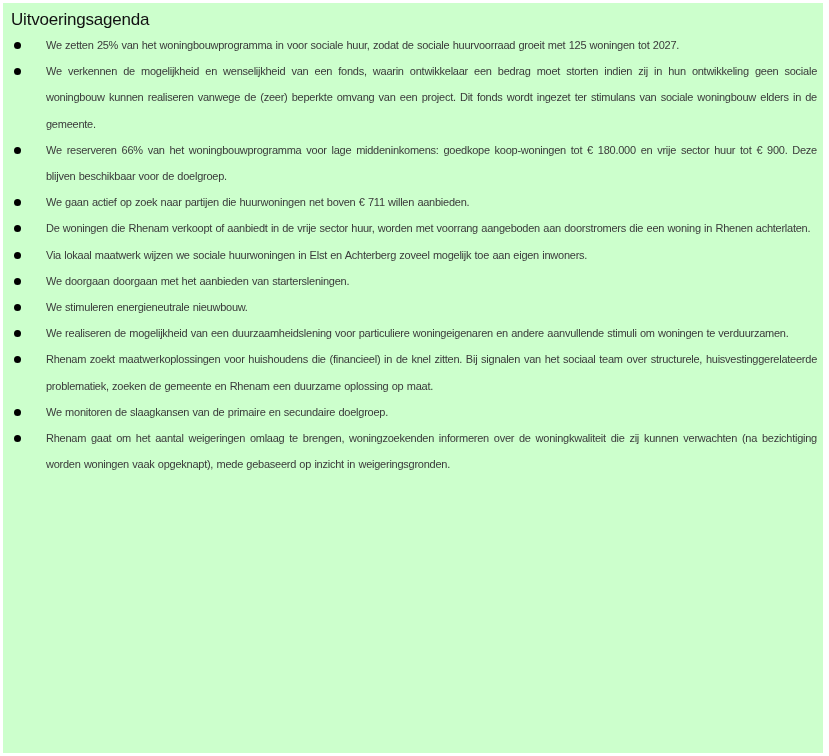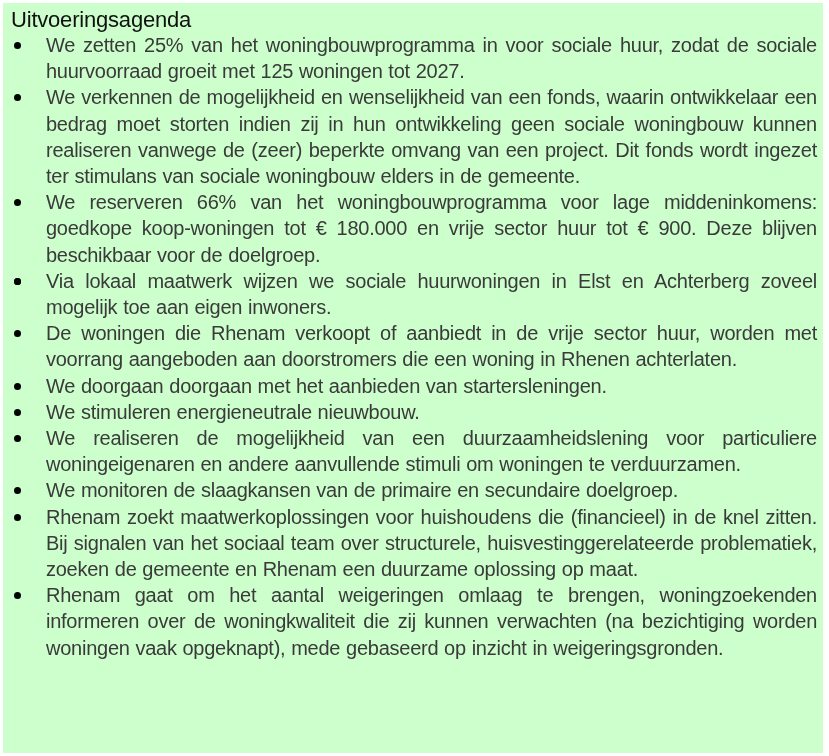--- a/index.html
+++ b/index.html
@@ -19,36 +19,36 @@
       top: 3px;
       width: 820px;
       height: 750px;
       background: #ccffcc;
       box-sizing: border-box;
       padding: 4px 4px 0 4px;
       font-family: "Liberation Sans", "DejaVu Sans", sans-serif;
       color: #3a3a3a;
     }
     .heading {
-      font-size: 22px;
+      font-size: 17px;
       color: #111111;
       line-height: 22px;
       margin: 2px 0 1px 4px;
       letter-spacing: -0.2px;
     }
     ul.agenda {
       list-style: none;
       margin: 0;
       padding: 0;
     }
     ul.agenda li {
       position: relative;
       padding-left: 39px;
       padding-right: 2px;
-      font-size: 20px;
+      font-size: 11px;
       line-height: 26.2px;
       text-align: justify;
       letter-spacing: -0.25px;
       word-spacing: 0.5px;
     }
     .bullet {
       position: absolute;
       left: 7px;
       top: 10px;
       width: 7px;
@@ -59,23 +59,23 @@
   </style>
 </head>
 <body>
 
 <div class="panel">
   <div class="heading">Uitvoeringsagenda</div>
   <ul class="agenda">
     <li><span class="bullet"></span><span>We zetten 25% van het woningbouwprogramma in voor sociale huur, zodat de sociale huurvoorraad groeit met 125 woningen tot 2027.</span></li>
     <li><span class="bullet"></span><span>We verkennen de mogelijkheid en wenselijkheid van een fonds, waarin ontwikkelaar een bedrag moet storten indien zij in hun ontwikkeling geen sociale woningbouw kunnen realiseren vanwege de (zeer) beperkte omvang van een project. Dit fonds wordt ingezet ter stimulans van sociale woningbouw elders in de gemeente.</span></li>
     <li><span class="bullet"></span><span>We reserveren 66% van het woningbouwprogramma voor lage middeninkomens: goedkope koop-woningen tot € 180.000 en vrije sector huur tot € 900. Deze blijven beschikbaar voor de doelgroep.</span></li>
-    <li><span class="bullet"></span></li>
+    <li><span class="bullet"></span><span>We gaan actief op zoek naar partijen die huurwoningen net boven € 711 willen aanbieden.</span></li>
+    <li><span class="bullet"></span><span>De woningen die Rhenam verkoopt of aanbiedt in de vrije sector huur, worden met voorrang aangeboden aan doorstromers die een woning in Rhenen achterlaten.</span></li>
     <li><span class="bullet"></span><span>Via lokaal maatwerk wijzen we sociale huurwoningen in Elst en Achterberg zoveel mogelijk toe aan eigen inwoners.</span></li>
-    <li><span class="bullet"></span><span>De woningen die Rhenam verkoopt of aanbiedt in de vrije sector huur, worden met voorrang aangeboden aan doorstromers die een woning in Rhenen achterlaten.</span></li>
     <li><span class="bullet"></span><span>We doorgaan doorgaan met het aanbieden van startersleningen.</span></li>
     <li><span class="bullet"></span><span>We stimuleren energieneutrale nieuwbouw.</span></li>
     <li><span class="bullet"></span><span>We realiseren de mogelijkheid van een duurzaamheidslening voor particuliere woningeigenaren en andere aanvullende stimuli om woningen te verduurzamen.</span></li>
+    <li><span class="bullet"></span><span>Rhenam zoekt maatwerkoplossingen voor huishoudens die (financieel) in de knel zitten. Bij signalen van het sociaal team over structurele, huisvestinggerelateerde problematiek, zoeken de gemeente en Rhenam een duurzame oplossing op maat.</span></li>
     <li><span class="bullet"></span><span>We monitoren de slaagkansen van de primaire en secundaire doelgroep.</span></li>
-    <li><span class="bullet"></span><span>Rhenam zoekt maatwerkoplossingen voor huishoudens die (financieel) in de knel zitten. Bij signalen van het sociaal team over structurele, huisvestinggerelateerde problematiek, zoeken de gemeente en Rhenam een duurzame oplossing op maat.</span></li>
     <li><span class="bullet"></span><span>Rhenam gaat om het aantal weigeringen omlaag te brengen, woningzoekenden informeren over de woningkwaliteit die zij kunnen verwachten (na bezichtiging worden woningen vaak opgeknapt), mede gebaseerd op inzicht in weigeringsgronden.</span></li>
   </ul>
 </div>
 
 </body></html>

